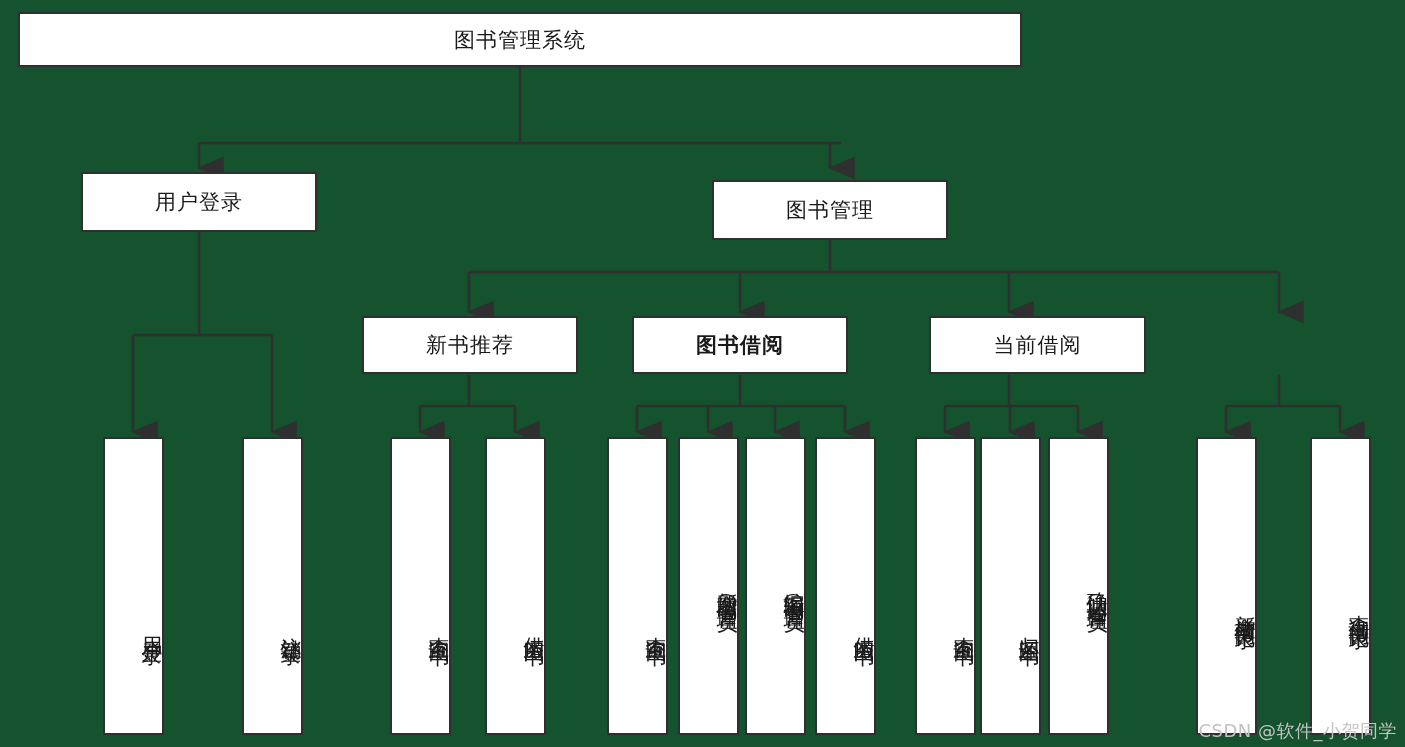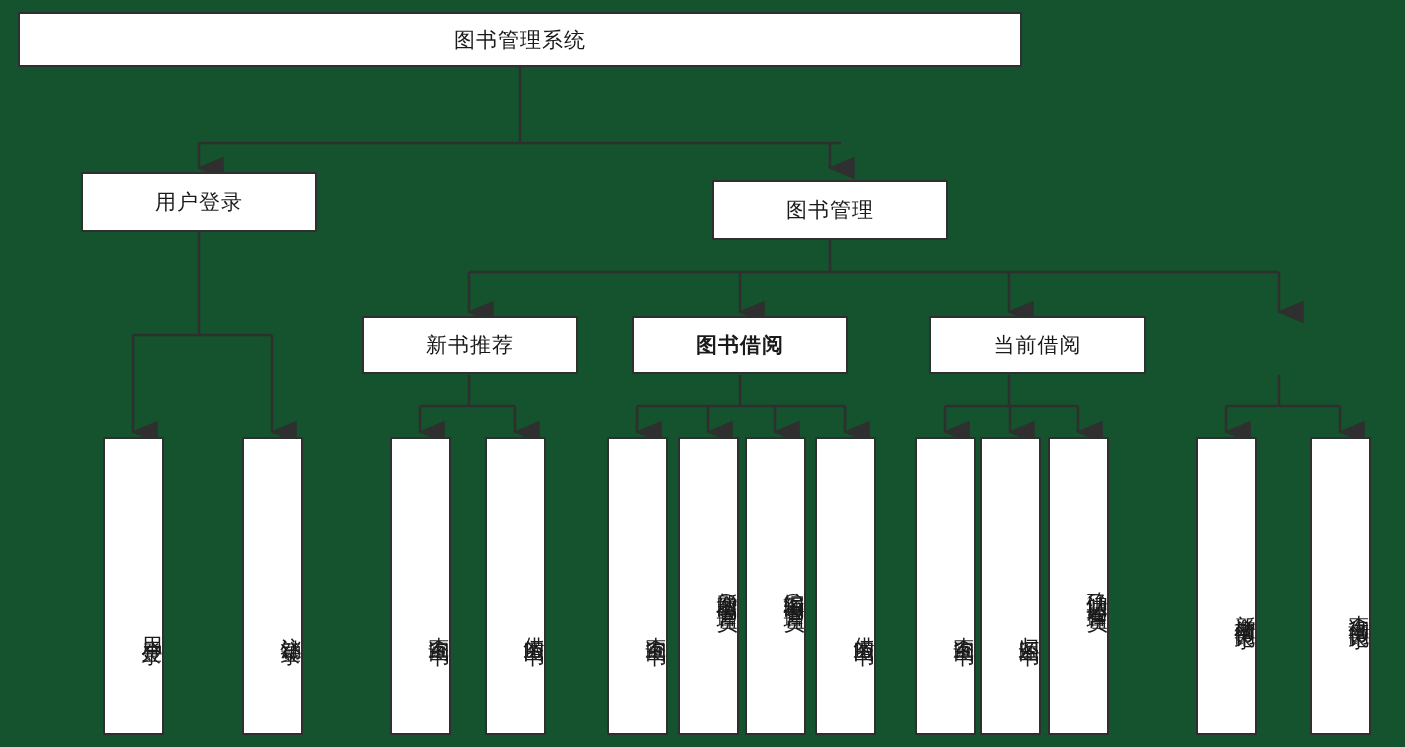--- a/index.html
+++ b/index.html
@@ -180,14 +180,15 @@
     <span class="node-label">确认归还（管理员）</span>
   </div>
 
   <div class="node vert" style="left:1196px; top:437px; width:61px; height:298px; padding-top:42px;">
     <span class="node-label">新增借阅记录</span>
   </div>
   <div class="node vert" style="left:1310px; top:437px; width:61px; height:298px; padding-top:42px;">
     <span class="node-label">查询借阅记录</span>
   </div>
 
+  <div id="watermark">CSDN @软件_小贺同学</div>
 
 </div>
 
 </body></html>

